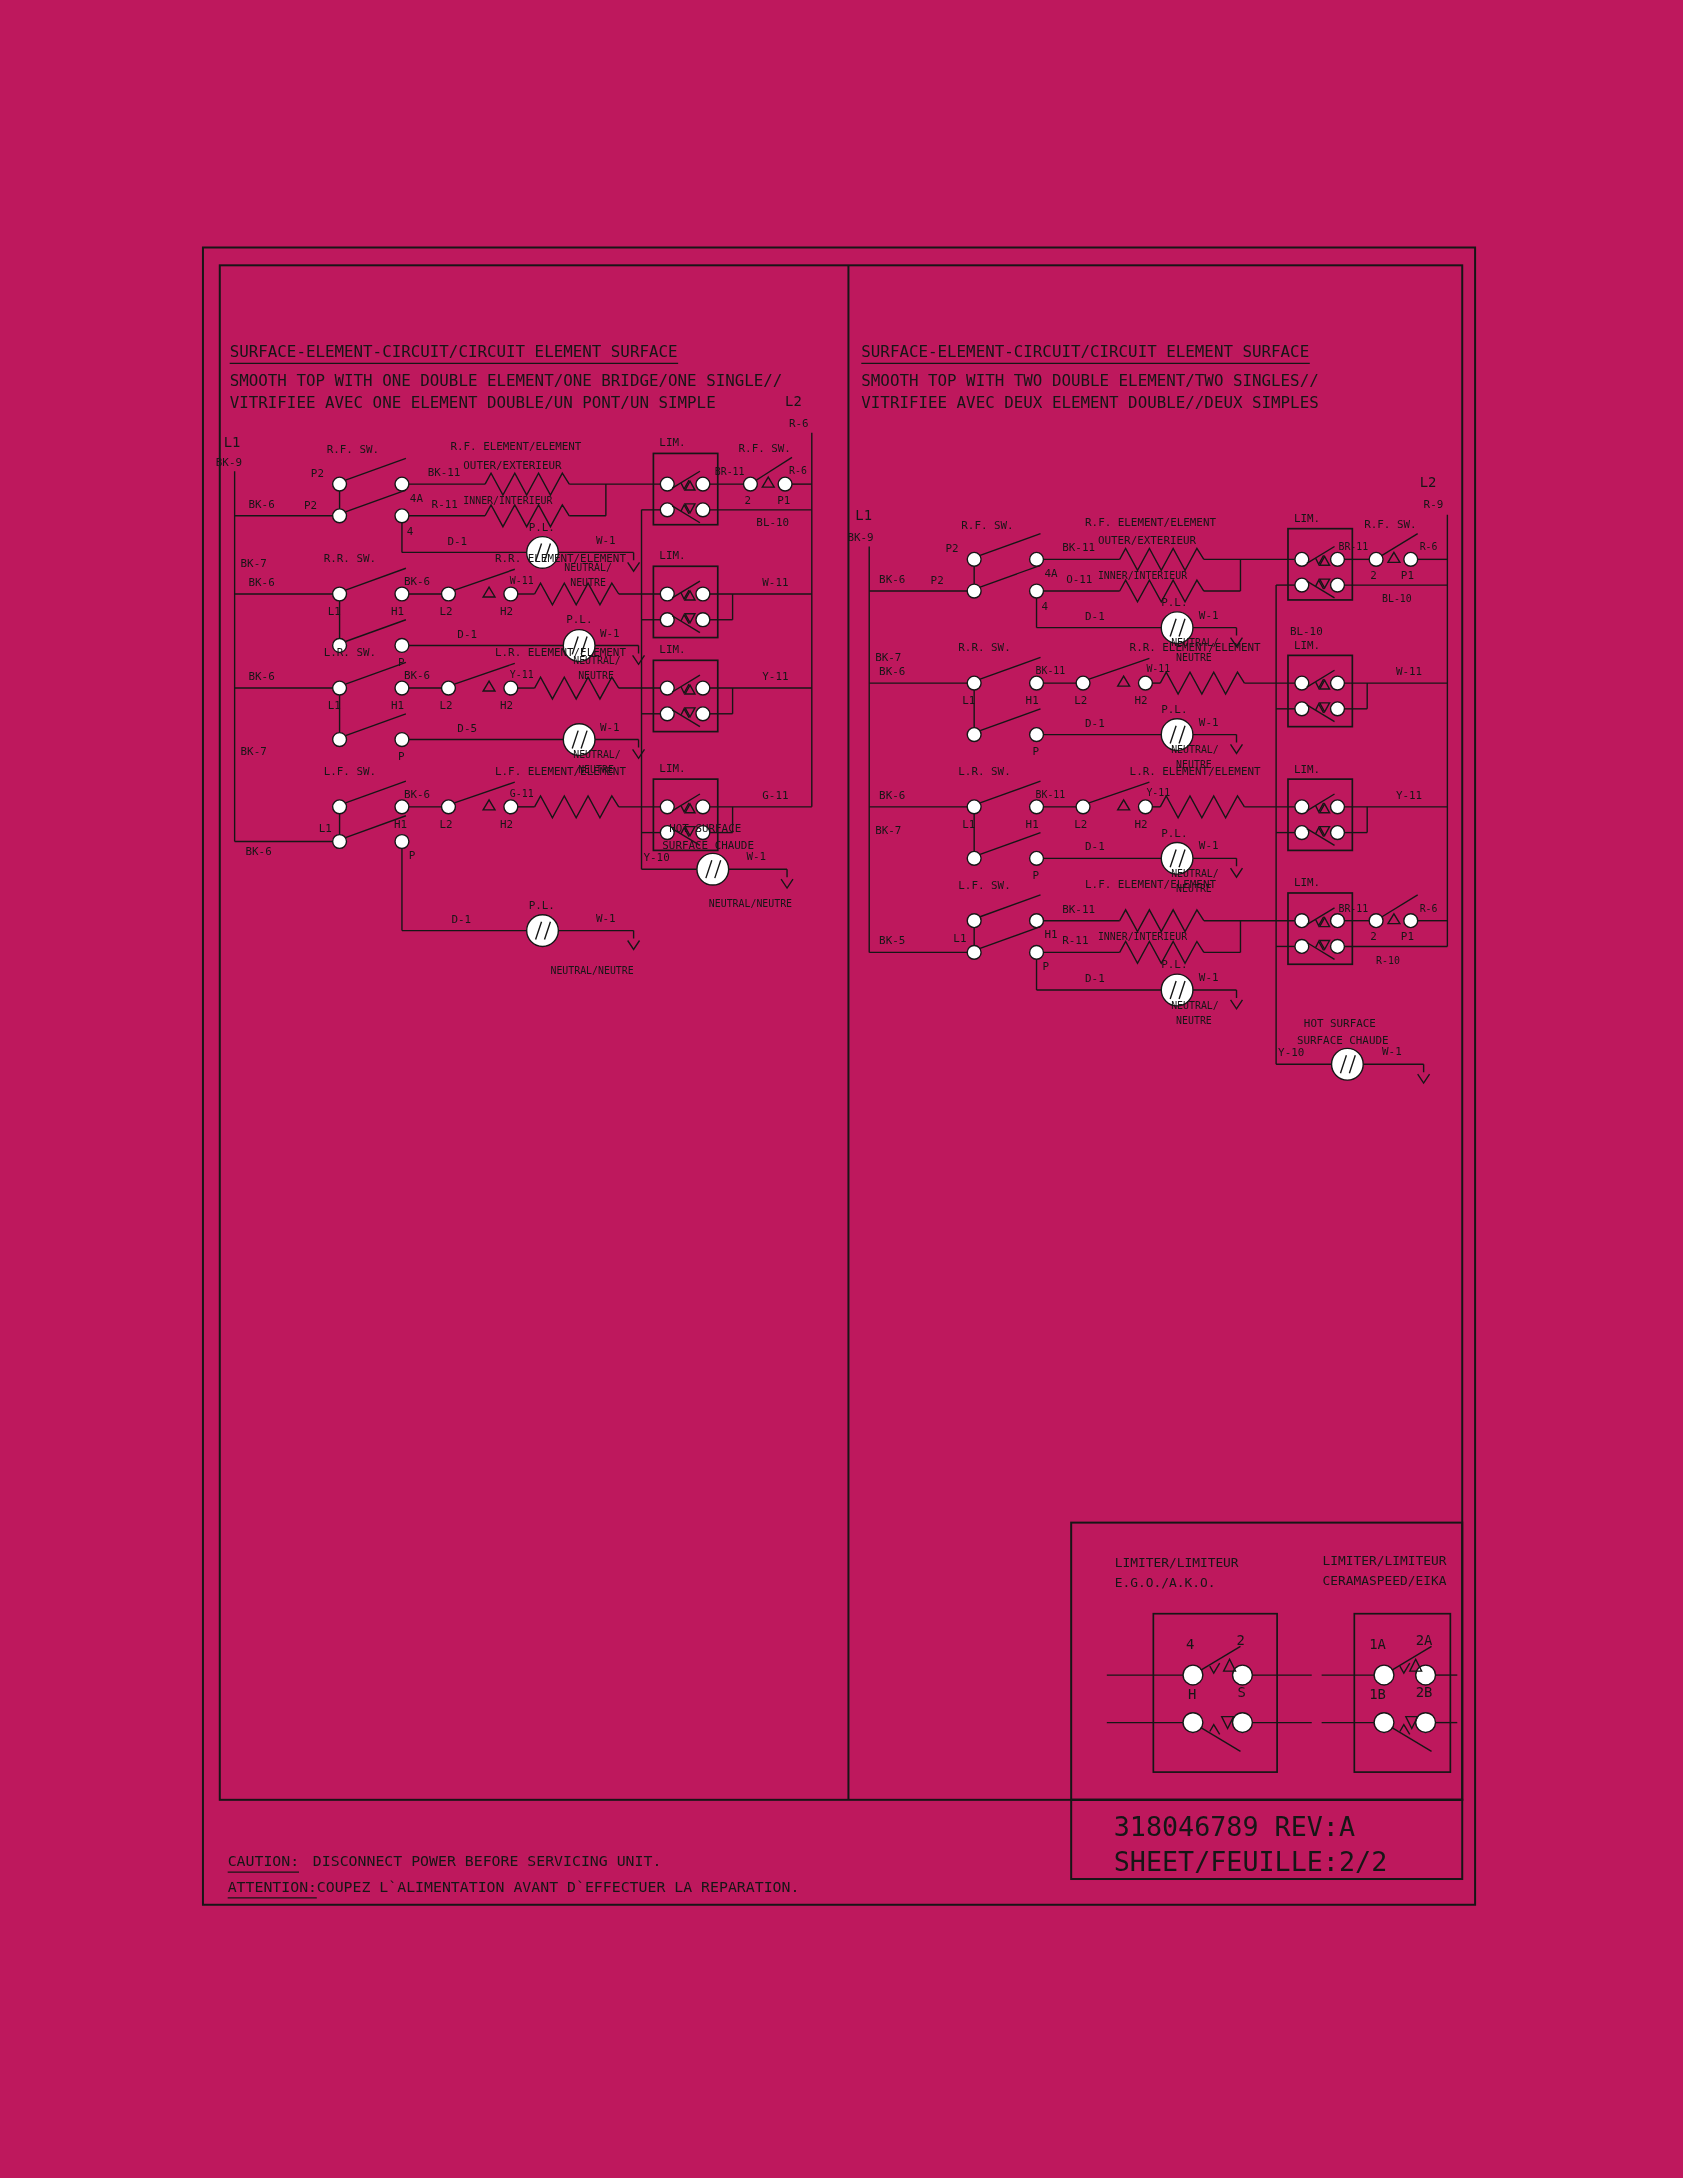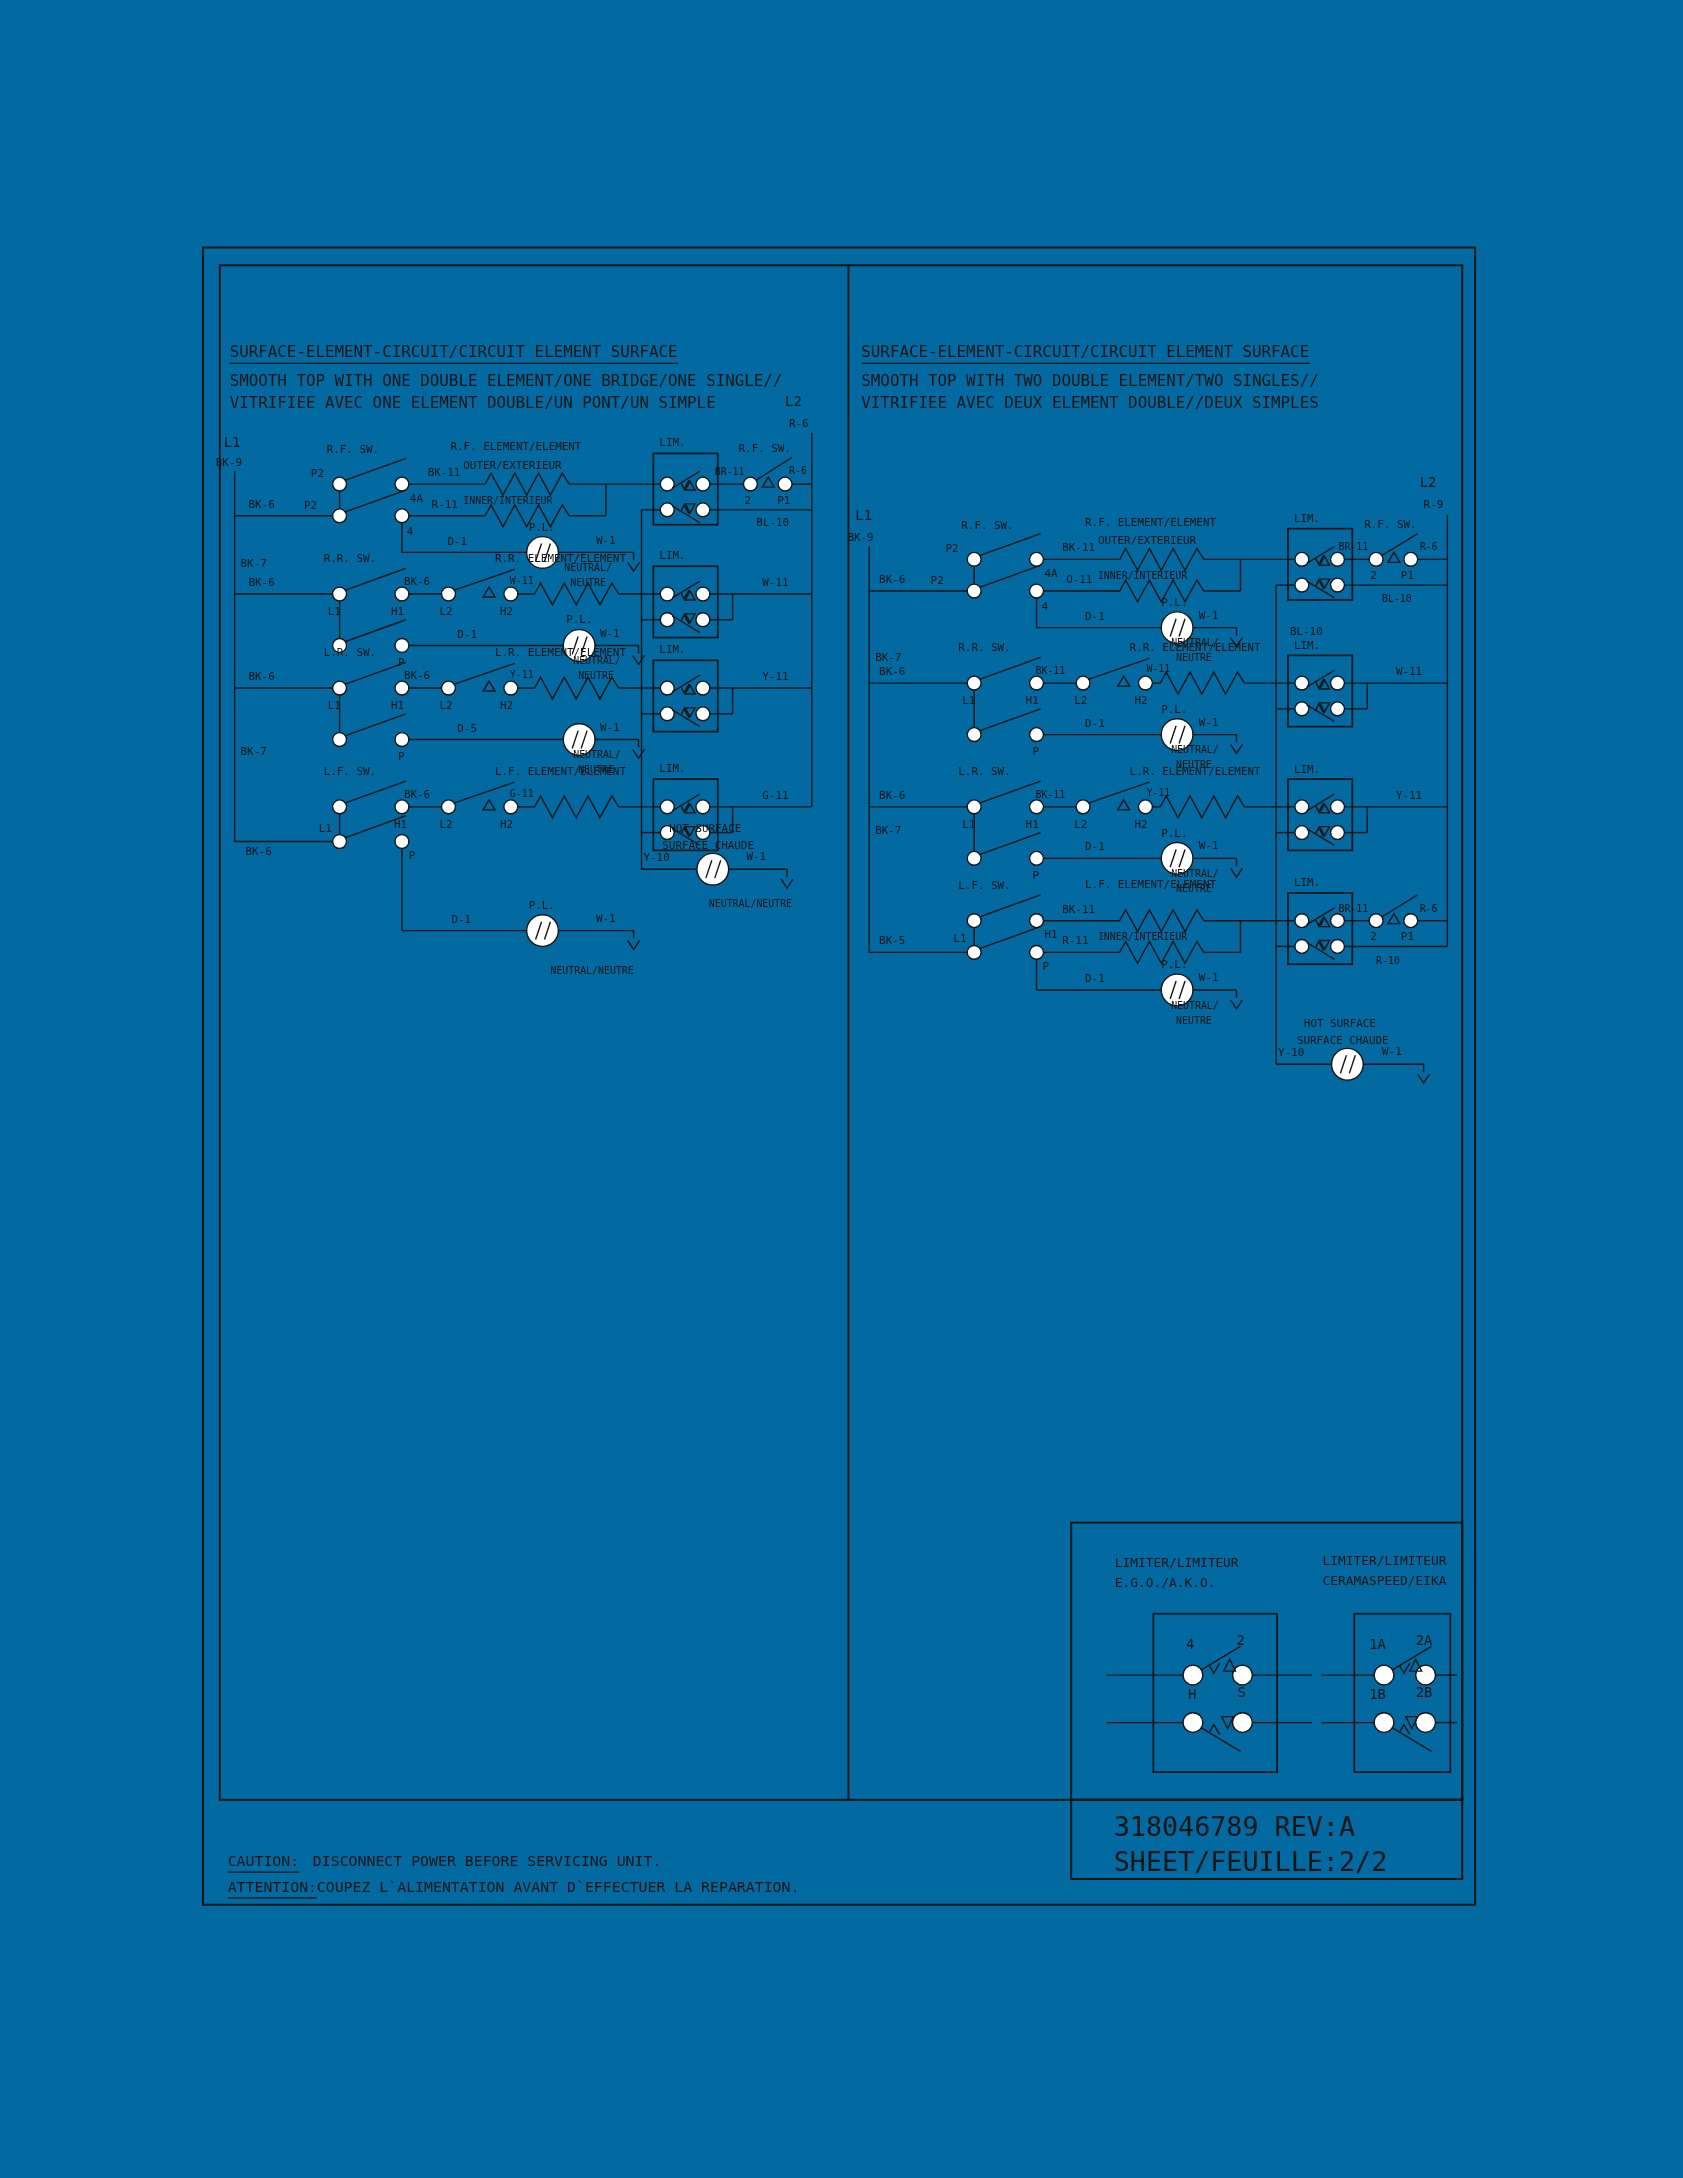--- a/index.html
+++ b/index.html
@@ -1,16 +1,16 @@
 <!DOCTYPE html>
 <html><head>
 <meta charset="utf-8">
 <style>
   html,body{margin:0;padding:0;background:#f4f4f2;}
-  .page{width:1683px;height:2178px;background:#0369a1;position:relative;}
+  .page{width:1683px;height:2178px;background:#be185d;position:relative;}
   svg{display:block;}
   svg text{font-family:"DejaVu Sans Mono","Liberation Mono",monospace;fill:#161616;white-space:pre;}
   .frame{fill:none;stroke:#161616;stroke-width:2;}
   .bx{fill:none;stroke:#161616;stroke-width:1.7;}
   .w{fill:none;stroke:#161616;stroke-width:1.4;}
   .t{fill:#ffffff;stroke:#161616;stroke-width:1.4;}
   .ttl{font-size:16px;}
   .lbl{font-size:11px;}
   .l10{font-size:10px;}
   .l14{font-size:14px;}

